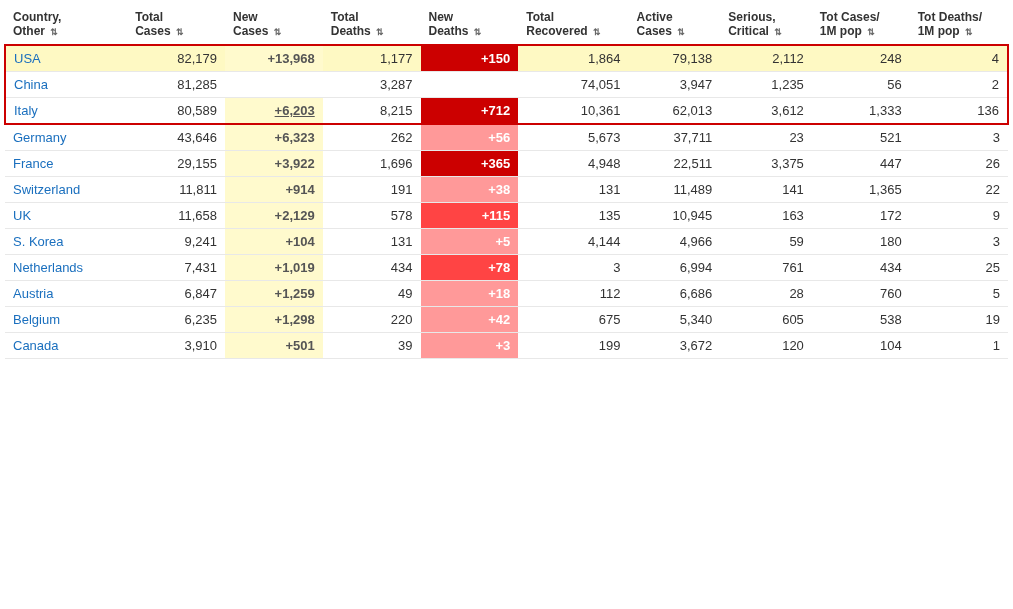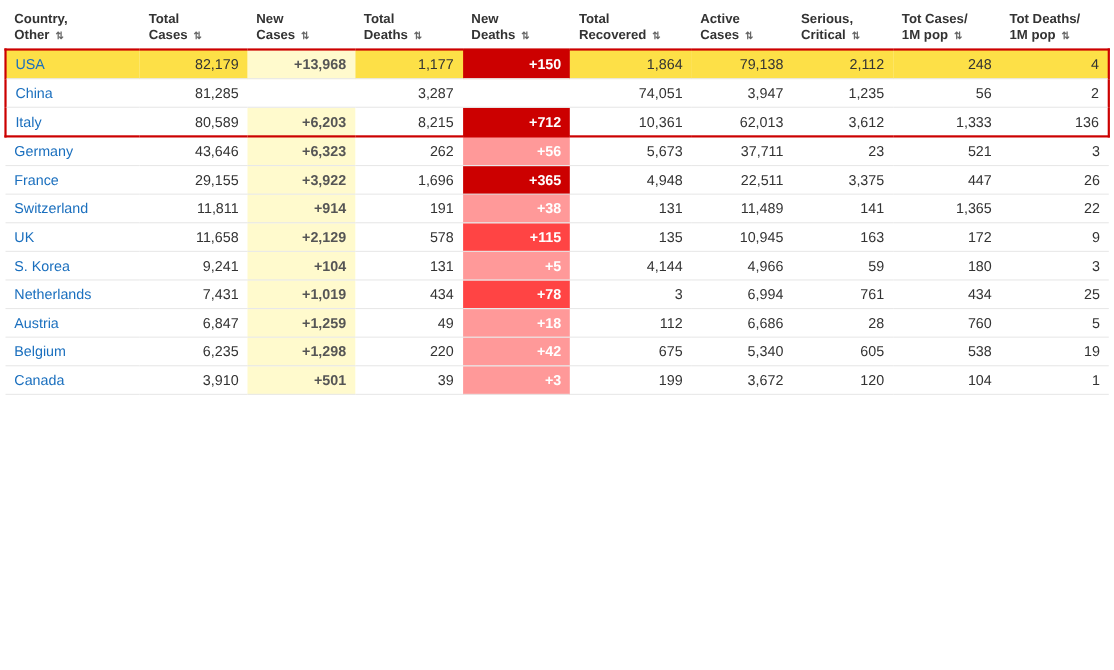--- a/index.html
+++ b/index.html
@@ -102,21 +102,21 @@
         </th>
         <th style="min-width:80px;">
           Tot Cases/<br>1M pop <span class="sort-icon">⇅</span>
         </th>
         <th style="min-width:80px;">
           Tot Deaths/<br>1M pop <span class="sort-icon">⇅</span>
         </th>
       </tr>
     </thead>
     <tbody id="table-body">
-    <tr style="background-color: #fde047;">
+    <tr style="background-color: #fef9c3;">
           <td style="border-top: 2px solid rgb(204, 0, 0); border-left: 2px solid rgb(204, 0, 0);"><a href="#">USA</a></td>
           <td style="border-top: 2px solid rgb(204, 0, 0); margin-top: 48px;">82,179</td>
           <td class="new-cases-cell" style="border-top: 2px solid rgb(204, 0, 0);">+13,968</td>
           <td style="border-top: 2px solid rgb(204, 0, 0);">1,177</td>
           <td class="new-deaths-high" style="border-top: 2px solid rgb(204, 0, 0);">+150</td>
           <td style="border-top: 2px solid rgb(204, 0, 0);">1,864</td>
           <td style="border-top: 2px solid rgb(204, 0, 0);">79,138</td>
           <td style="border-top: 2px solid rgb(204, 0, 0);">2,112</td>
           <td style="border-top: 2px solid rgb(204, 0, 0);">248</td>
           <td style="border-top: 2px solid rgb(204, 0, 0); border-right: 2px solid rgb(204, 0, 0);">4</td>
@@ -129,21 +129,21 @@
           <td></td>
           <td>74,051</td>
           <td>3,947</td>
           <td>1,235</td>
           <td>56</td>
           <td style="border-right: 2px solid rgb(204, 0, 0);">2</td>
         </tr>
         <tr style="background-color: rgb(255, 255, 255);">
           <td style="border-bottom: 2px solid rgb(204, 0, 0); border-left: 2px solid rgb(204, 0, 0);"><a href="#">Italy</a></td>
           <td style="border-bottom: 2px solid rgb(204, 0, 0);">80,589</td>
-          <td class="new-cases-cell" style="border-bottom: 2px solid rgb(204, 0, 0);">+6,203</td>
+          <td class="new-cases-cell" style="border-bottom: 2px solid rgb(204, 0, 0); text-decoration: underline;">+6,203</td>
           <td style="border-bottom: 2px solid rgb(204, 0, 0);">8,215</td>
           <td class="new-deaths-high" style="border-bottom: 2px solid rgb(204, 0, 0);">+712</td>
           <td style="border-bottom: 2px solid rgb(204, 0, 0); margin-top: 30px;">10,361</td>
           <td style="border-bottom: 2px solid rgb(204, 0, 0);">62,013</td>
           <td style="border-bottom: 2px solid rgb(204, 0, 0);">3,612</td>
           <td style="border-bottom: 2px solid rgb(204, 0, 0);">1,333</td>
           <td style="border-bottom: 2px solid rgb(204, 0, 0); border-right: 2px solid rgb(204, 0, 0);">136</td>
         </tr>
         <tr>
           <td><a href="#">Germany</a></td>

